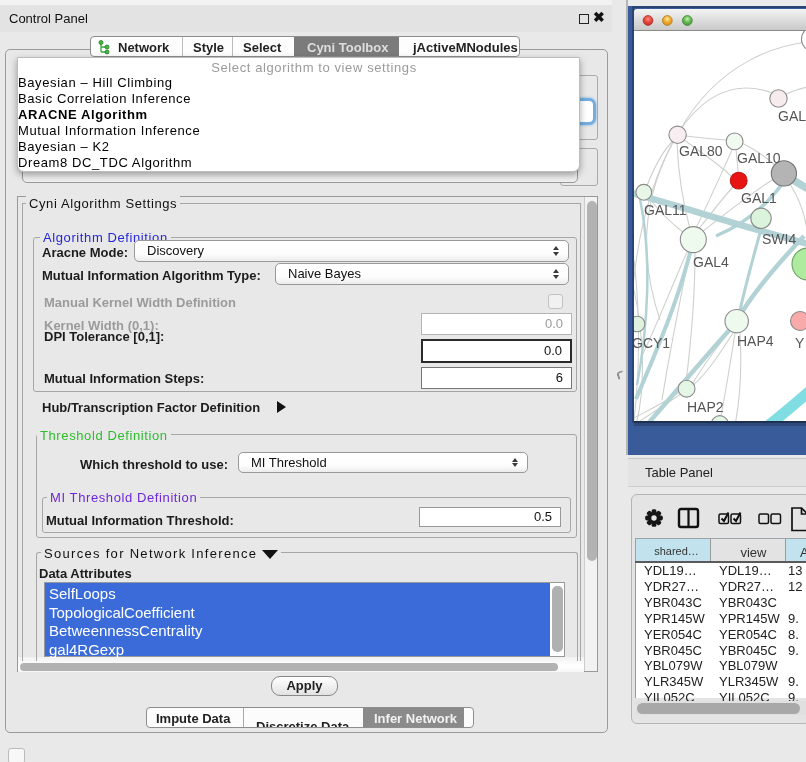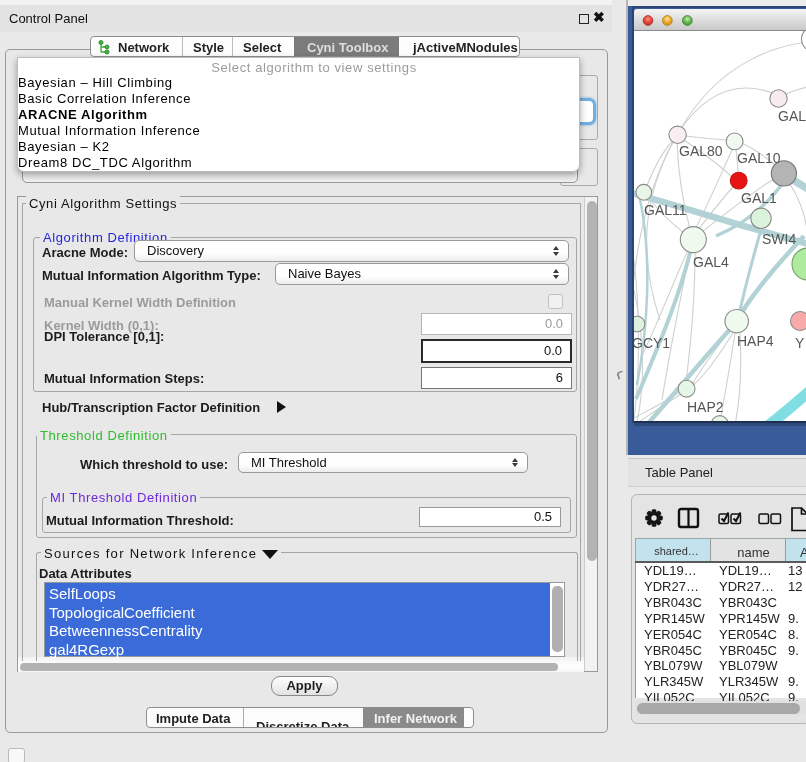--- a/index.html
+++ b/index.html
@@ -268,20 +268,20 @@
   </g>
 </svg>
 
 <div class="abs" style="left:635px;top:538px;width:171px;height:160px;background:#fff;border-left:1px solid #999;"></div>
 <div class="abs" style="left:635px;top:538px;width:171px;height:24px;background:#c2e3ee;border:1px solid #9aa5a9;border-right:none;"></div>
 <div class="abs" style="left:711px;top:539px;width:74px;height:22px;background:#e3e3e3;"></div>
 <div class="abs" style="left:710px;top:539px;width:1px;height:22px;background:#9a9a9a;"></div>
 <div class="abs" style="left:785px;top:539px;width:1px;height:22px;background:#9a9a9a;"></div>
 <div class="abs" style="left:635px;top:561px;width:171px;height:1.5px;background:#5a5a5a;"></div>
 <div class="abs" style="left:640px;top:545px;width:73px;text-align:center;font-size:11px;color:#333;">shared…</div>
-<div class="abs" style="left:716px;top:545px;width:75px;text-align:center;font-size:13px;color:#333;">name</div>
+<div class="abs" style="left:716px;top:545px;width:75px;text-align:center;font-size:13px;color:#333;">view</div>
 <div class="abs" style="left:800px;top:545px;font-size:13px;color:#333;">A</div>
 <div class="abs" style="left:644px;top:563px;font-size:13px;color:#222;line-height:15.9px;white-space:nowrap;">YDL19…<br>YDR27…<br>YBR043C<br>YPR145W<br>YER054C<br>YBR045C<br>YBL079W<br>YLR345W<br>YIL052C</div>
 <div class="abs" style="left:719px;top:563px;font-size:13px;color:#222;line-height:15.9px;white-space:nowrap;">YDL19…<br>YDR27…<br>YBR043C<br>YPR145W<br>YER054C<br>YBR045C<br>YBL079W<br>YLR345W<br>YIL052C</div>
 <div class="abs" style="left:788px;top:563px;font-size:13px;color:#222;line-height:15.9px;white-space:nowrap;">13<br>12<br><br>9.<br>8.<br>9.<br><br>9.<br>9.</div>
 
 <div class="abs" style="left:636px;top:701px;width:170px;height:14px;background:#e0e0e0;"></div>
 <div class="abs" style="left:637px;top:703px;width:163px;height:11px;background:#a8a8a8;border-radius:6px;"></div>
 
 </body></html>

